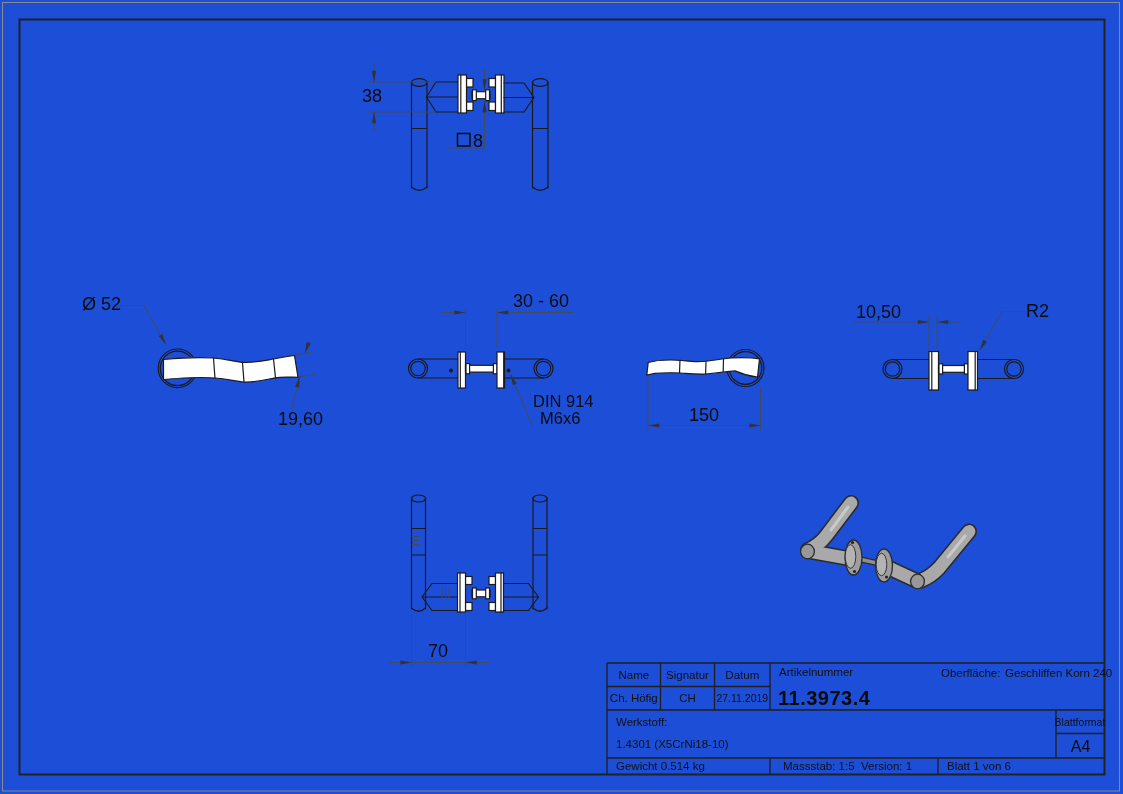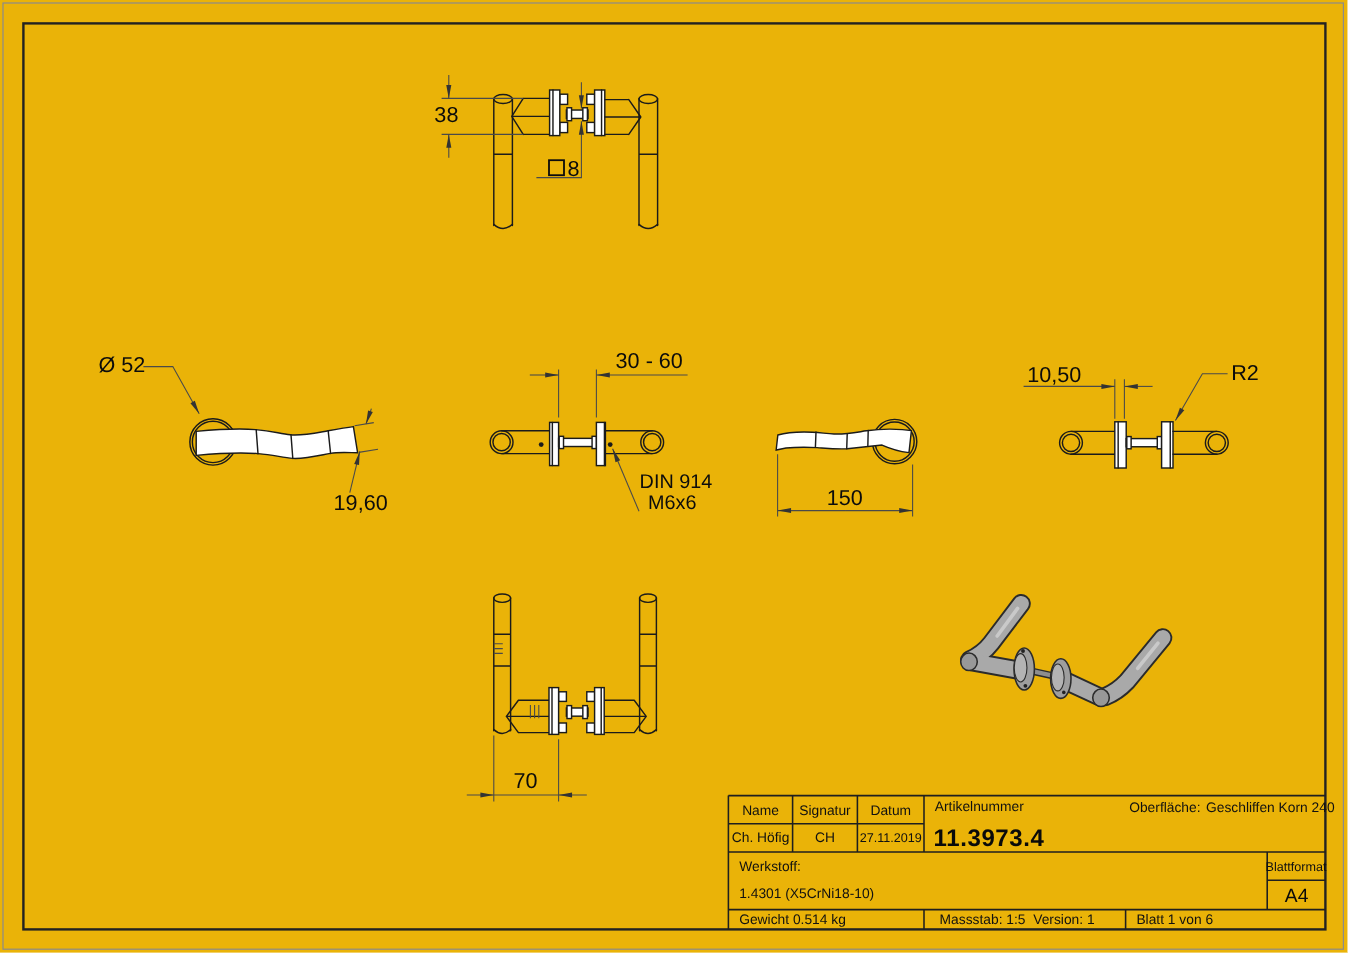--- a/index.html
+++ b/index.html
@@ -1,16 +1,16 @@
 <!DOCTYPE html>
 <html><head>
 <meta charset="utf-8">
 <style>
   html,body{margin:0;padding:0;background:#fff;}
-  .page{position:relative;width:1123px;height:794px;background:#eab308;overflow:hidden;
+  .page{position:relative;width:1123px;height:794px;background:#1d4ed8;overflow:hidden;
         font-family:"Liberation Sans",sans-serif;}
   svg{position:absolute;left:0;top:0;}
   
   .e{stroke:#1b1b1b;stroke-width:1.2;fill:none;stroke-linecap:round;}
   .ef{stroke:#1b1b1b;stroke-width:1.2;fill:#ffffff;}
   
   .d{stroke:#4a4a4a;stroke-width:0.9;fill:none;}
   
   .dt{font-family:"Liberation Sans",sans-serif;font-size:18px;fill:#0c0c0c;}
   .dts{font-family:"Liberation Sans",sans-serif;font-size:16.5px;fill:#0c0c0c;}

